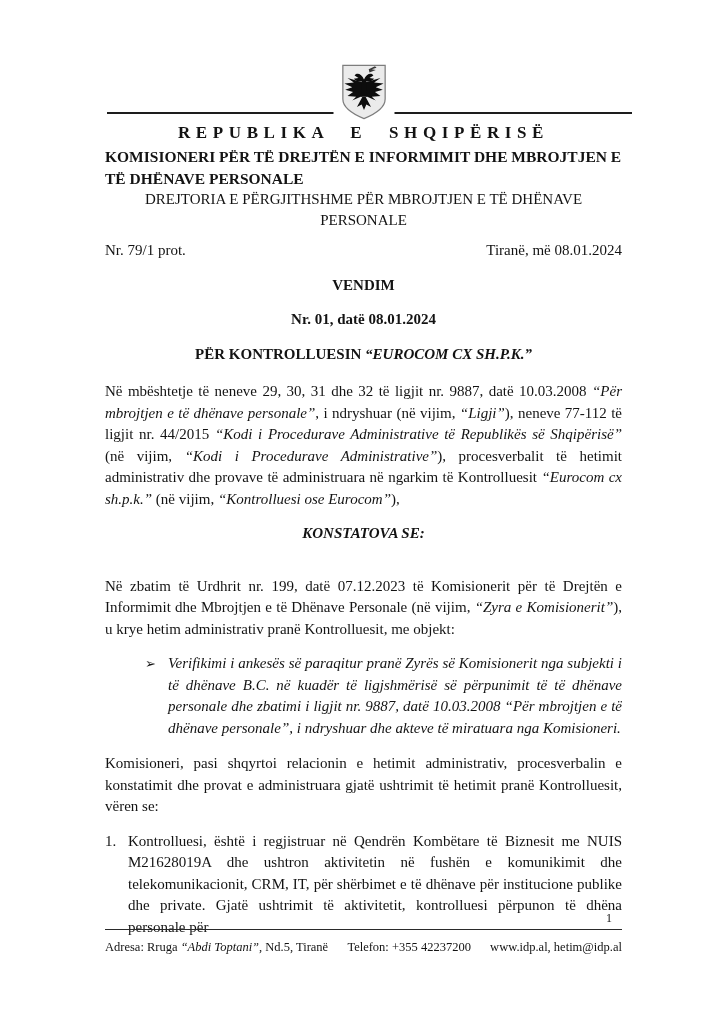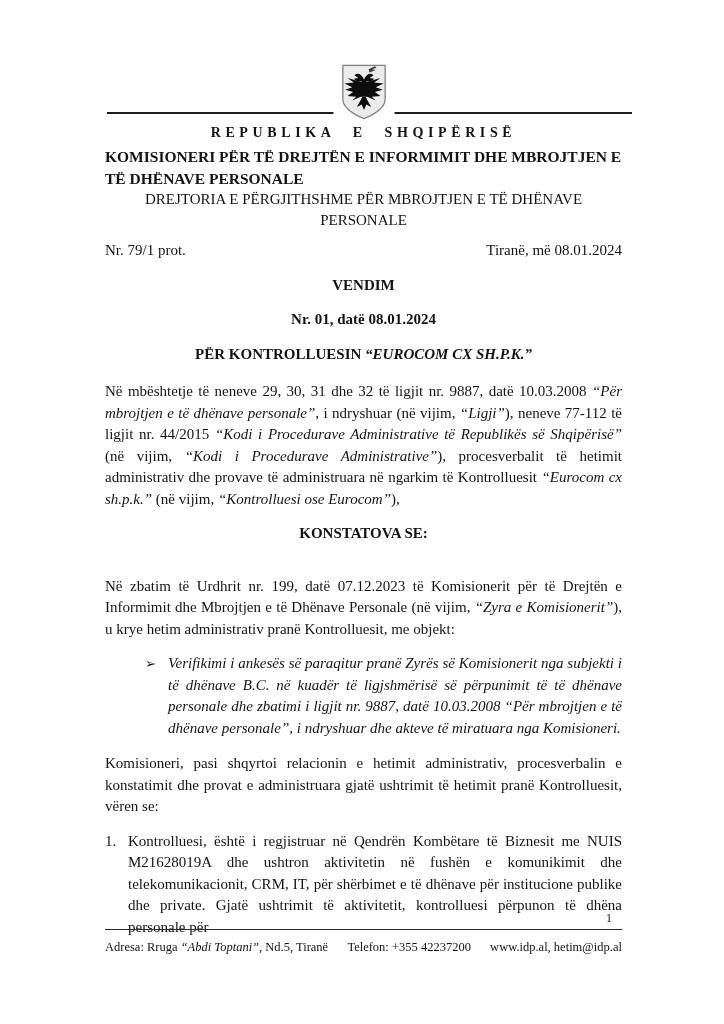--- a/index.html
+++ b/index.html
@@ -13,35 +13,35 @@
   .content{position:absolute;left:105px;top:0;width:517px;}
 
   
   .emblem-wrap{position:relative;height:122px;}
   .header-rule{position:absolute;top:112px;left:2px;right:-10px;border-top:2px solid #1d1d1d;}
   .shield-holder{
     position:absolute;top:63px;left:50%;transform:translateX(-50%);
     background:#fff;padding:0 7px;line-height:0;
   }
   .h-republic{
-    margin-top:0;text-align:center;font-weight:bold;font-size:14px;line-height:22px;
+    margin-top:0;text-align:center;font-weight:bold;font-size:17px;line-height:22px;
     letter-spacing:0.33em;word-spacing:0.7em;
   }
   .h-institution{font-weight:bold;font-size:15.5px;line-height:21.5px;margin-top:2px;}
   .h-directorate{text-align:center;font-size:15px;line-height:21px;}
 
   
   .meta-row{display:flex;justify-content:space-between;font-size:15px;line-height:21.5px;margin-top:9px;}
 
   
   .c-head{text-align:center;font-weight:bold;font-size:15px;line-height:21.5px;}
   .mt-vendim{margin-top:13px;}
   .mt-nr{margin-top:13px;}
   .mt-subject{margin-top:13px;}
-  .mt-konstatova{margin-top:13px;}
+  .mt-konstatova{margin-top:13px;font-style:italic;}
 
   
   .para{font-size:15px;line-height:21.5px;text-align:justify;}
   .mt-p1{margin-top:16px;}
   .mt-p2{margin-top:31px;}
   .mt-p3{margin-top:14px;}
   .bullet-row{display:flex;margin-top:13px;padding-left:40px;}
   .bullet-marker{width:23px;flex:none;font-size:13px;line-height:21.5px;font-style:normal;}
   .bullet-text{flex:1;font-style:italic;font-size:15px;line-height:21.5px;text-align:justify;}
   .list-row{display:flex;margin-top:13px;}

